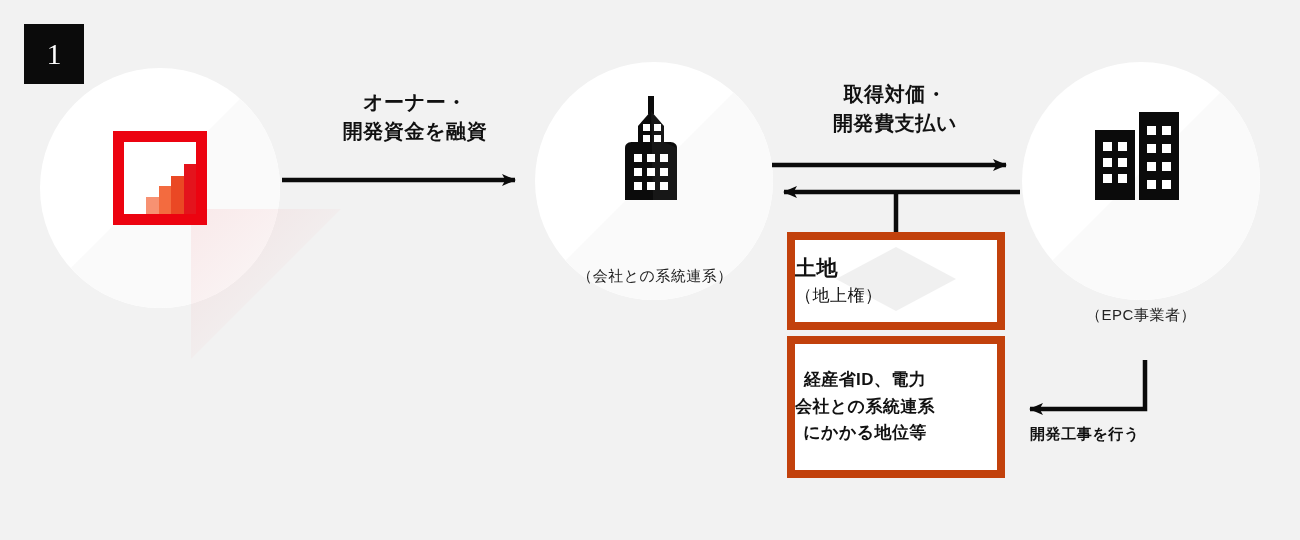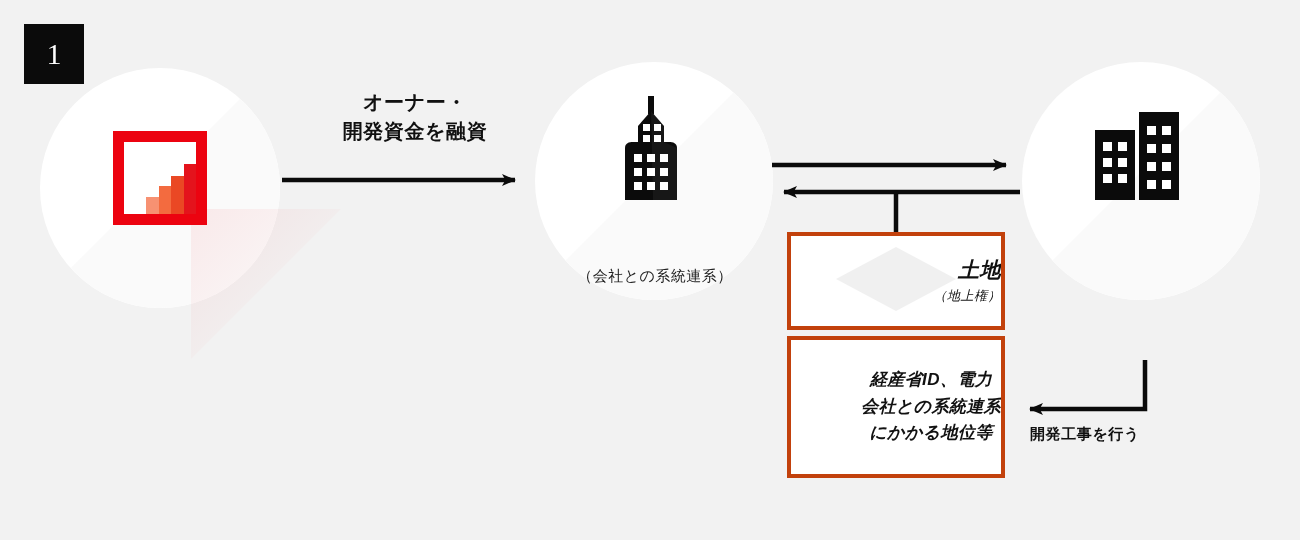--- a/index.html
+++ b/index.html
@@ -90,31 +90,30 @@
   #label-a{left:255px;top:88px;width:320px;}
   #label-b{left:745px;top:80px;width:300px;}
   #label-c{left:1030px;top:423px;width:220px;text-align:left;font-size:15px;}
 
   
   .lines{left:0;top:0;width:1300px;height:540px;pointer-events:none;}
 
   
   .asset-box{
     background:#ffffff;
-    border:4px solid #c2410c;
+    border:8px solid #c2410c;
     box-sizing:border-box;
     display:flex;flex-direction:column;
-    align-items:flex-end;justify-content:center;
+    align-items:flex-start;justify-content:center;
     overflow:hidden;
-    font-style:italic;
   }
   #box-land{left:787px;top:232px;width:218px;height:98px;}
   #box-rights{left:787px;top:336px;width:218px;height:142px;}
   .box-title{font-size:21px;font-weight:700;letter-spacing:0.5px;line-height:1.25;text-align:center;}
-  .box-sub{font-size:13px;font-weight:400;letter-spacing:0.5px;line-height:1.3;text-align:center;margin-top:4px;}
+  .box-sub{font-size:17px;font-weight:400;letter-spacing:0.5px;line-height:1.3;text-align:center;margin-top:4px;}
   .box-body{
     font-size:17px;font-weight:700;letter-spacing:0.4px;line-height:1.55;
     text-align:center;white-space:pre-line;
   }
   .box-watermark{
     position:absolute;left:50%;top:50%;
     width:120px;height:64px;margin-left:-60px;margin-top:-34px;
     background:#ededed;
     clip-path:polygon(50% 0,100% 50%,50% 100%,0 50%);
     opacity:.85;
@@ -228,18 +227,21 @@
   </div>
 
   <div class="abs asset-box" id="box-rights">
     <div class="box-body" style="position:relative;">経産省ID、電力
 会社との系統連系
 にかかる地位等</div>
   </div>
 
   <div class="abs node-sub" id="sub-2">（会社との系統連系）</div>
 
+  <div class="abs node-sub" id="sub-3">（EPC事業者）</div>
 
   <div class="abs arrow-label" id="label-a">オーナー・
 開発資金を融資</div>
+  <div class="abs arrow-label" id="label-b">取得対価・
+開発費支払い</div>
   <div class="abs arrow-label" id="label-c">開発工事を行う</div>
 
 </div>
 
 </body></html>

